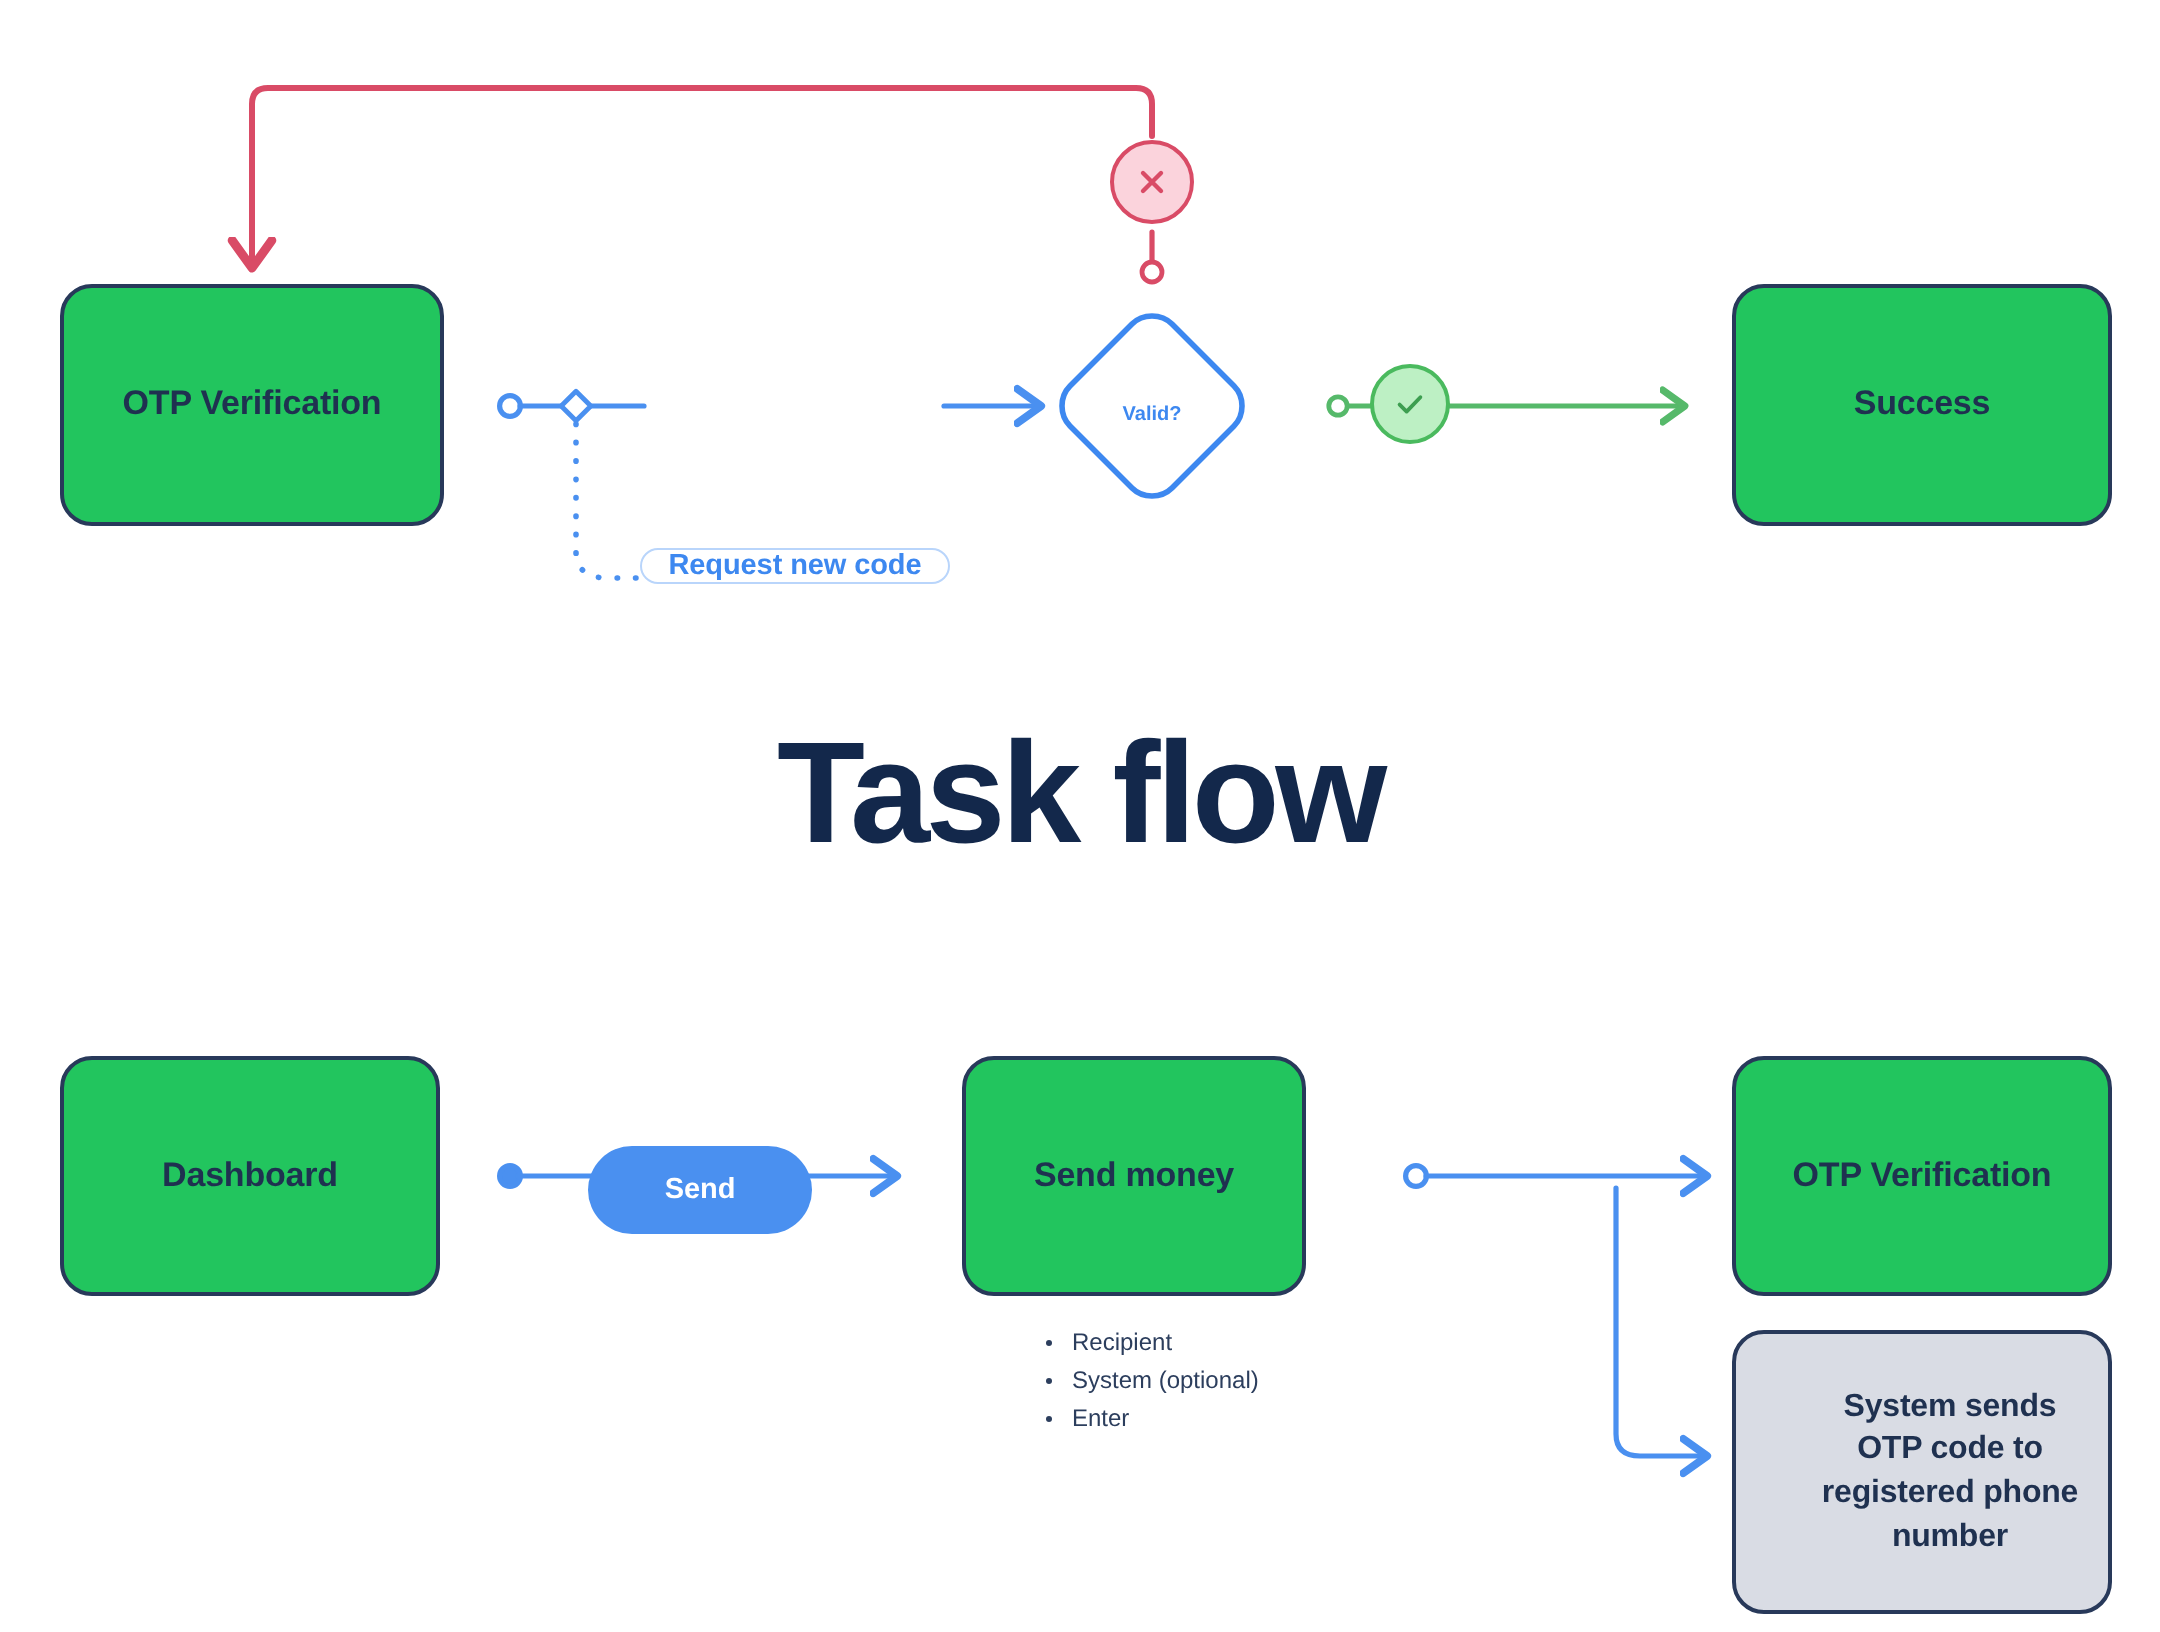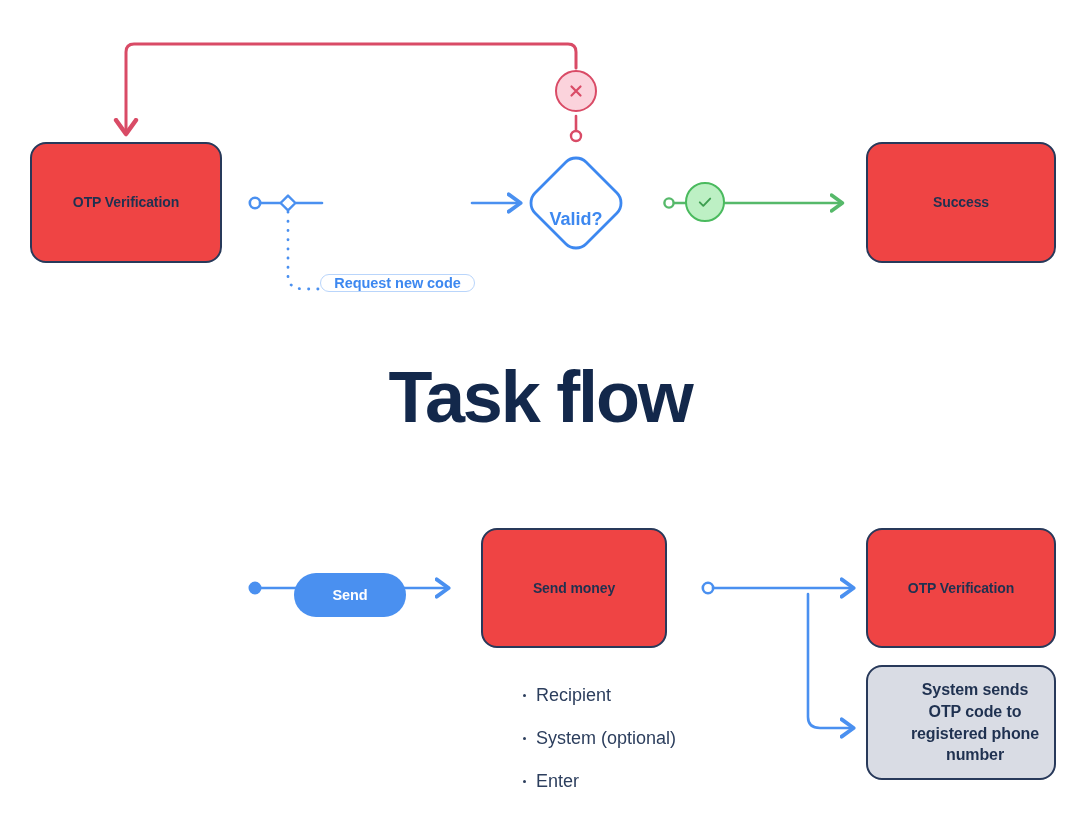--- a/index.html
+++ b/index.html
@@ -31,24 +31,24 @@
   
   .node-box {
     position: absolute;
     box-sizing: border-box;
     display: flex;
     align-items: center;
     justify-content: center;
     text-align: center;
     border: 2.5px solid #28395a;
     border-radius: 16px;
-    background: #ef4444;
+    background: #22c55e;
     color: #1f3150;
     font-weight: bold;
-    font-size: 14px;
+    font-size: 17px;
     letter-spacing: -0.1px;
     line-height: 1.35;
     padding: 6px 10px;
   }
   .node-box.gray {
     background: #d9dce4;
     border-color: #28395a;
   }
 
   
@@ -75,29 +75,29 @@
     border: 1.6px solid #b9d5fb;
   }
 
   
   .diamond-wrap {
     position: absolute;
   }
   .diamond-label {
     position: absolute;
     left: 0;
-    top: 16px;
+    top: 4px;
     width: 100%;
     height: 100%;
     display: flex;
     align-items: center;
     justify-content: center;
     color: #3d88f0;
     font-weight: bold;
-    font-size: 18px;
+    font-size: 10px;
   }
 
   
   .badge {
     position: absolute;
     box-sizing: border-box;
     border-radius: 50%;
     display: flex;
     align-items: center;
     justify-content: center;
@@ -131,25 +131,24 @@
     left: 522px;
     top: 662px;
     margin: 0;
     padding: 0;
     list-style: none;
   }
   #requirements-list li {
     position: relative;
     padding-left: 14px;
     color: #2c3e5d;
-    font-size: 18px;
+    font-size: 12px;
     font-weight: normal;
     line-height: 19px;
     white-space: nowrap;
-    margin-top: 24px;
   }
   #requirements-list li::before {
     content: "";
     position: absolute;
     left: 1px;
     top: 8px;
     width: 3.4px;
     height: 3.4px;
     border-radius: 50%;
     background: #2c3e5d;
@@ -235,28 +234,29 @@
   </div>
 
   <div class="badge ok" style="left:685px; top:182px; width:40px; height:40px;">
     <svg width="20" height="20" viewBox="0 0 20 20">
       <path d="M4.8,10.3 L8.3,13.8 L15.2,6.6" fill="none" stroke="#3d9e50" stroke-width="1.9" stroke-linecap="round" stroke-linejoin="round"></path>
     </svg>
   </div>
 
   <div id="page-title">Task flow</div>
 
+  <div class="node-box" style="left:30px; top:528px; width:190px; height:120px;">Dashboard</div>
 
   <div class="pill solid" style="left:294px; top:573px; width:112px; height:44px;">Send</div>
 
-  <div class="node-box" style="left:481px; top:528px; width:186px; height:120px;">Send money</div>
+  <div class="node-box" style="left:481px; top:528px; width:172px; height:120px;">Send money</div>
 
   <ul id="requirements-list">
     <li>Recipient</li>
     <li>System (optional)</li>
     <li>Enter</li>
   </ul>
 
   <div class="node-box" style="left:866px; top:528px; width:190px; height:120px;">OTP Verification</div>
 
-  <div class="node-box gray" style="left:866px; top:665px; width:190px; height:115px; font-size:16px;padding-left:38px;">System sends OTP code to registered phone number</div>
+  <div class="node-box gray" style="left:866px; top:665px; width:190px; height:142px; font-size:16px;padding-left:38px;">System sends OTP code to registered phone number</div>
 
 </div>
 
 </body></html>

